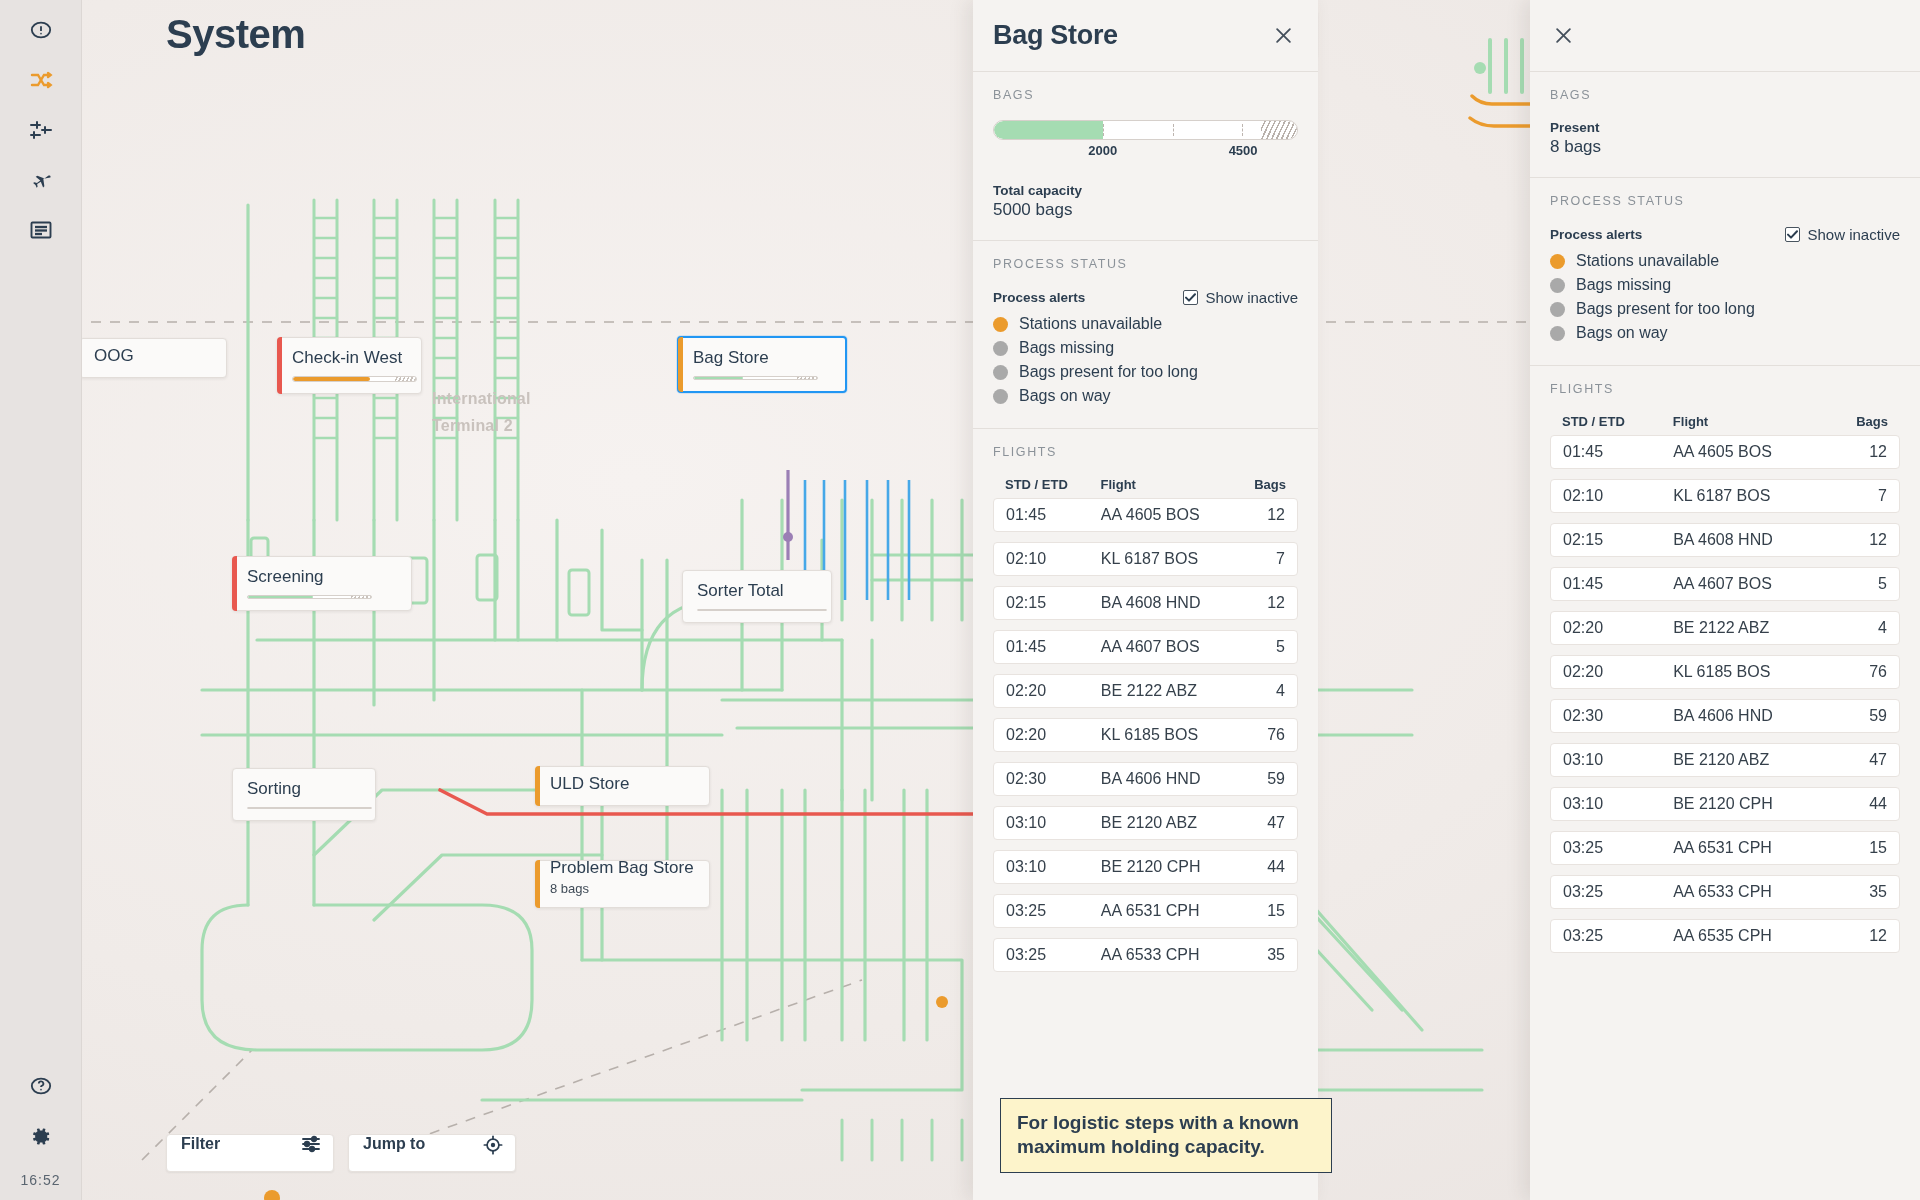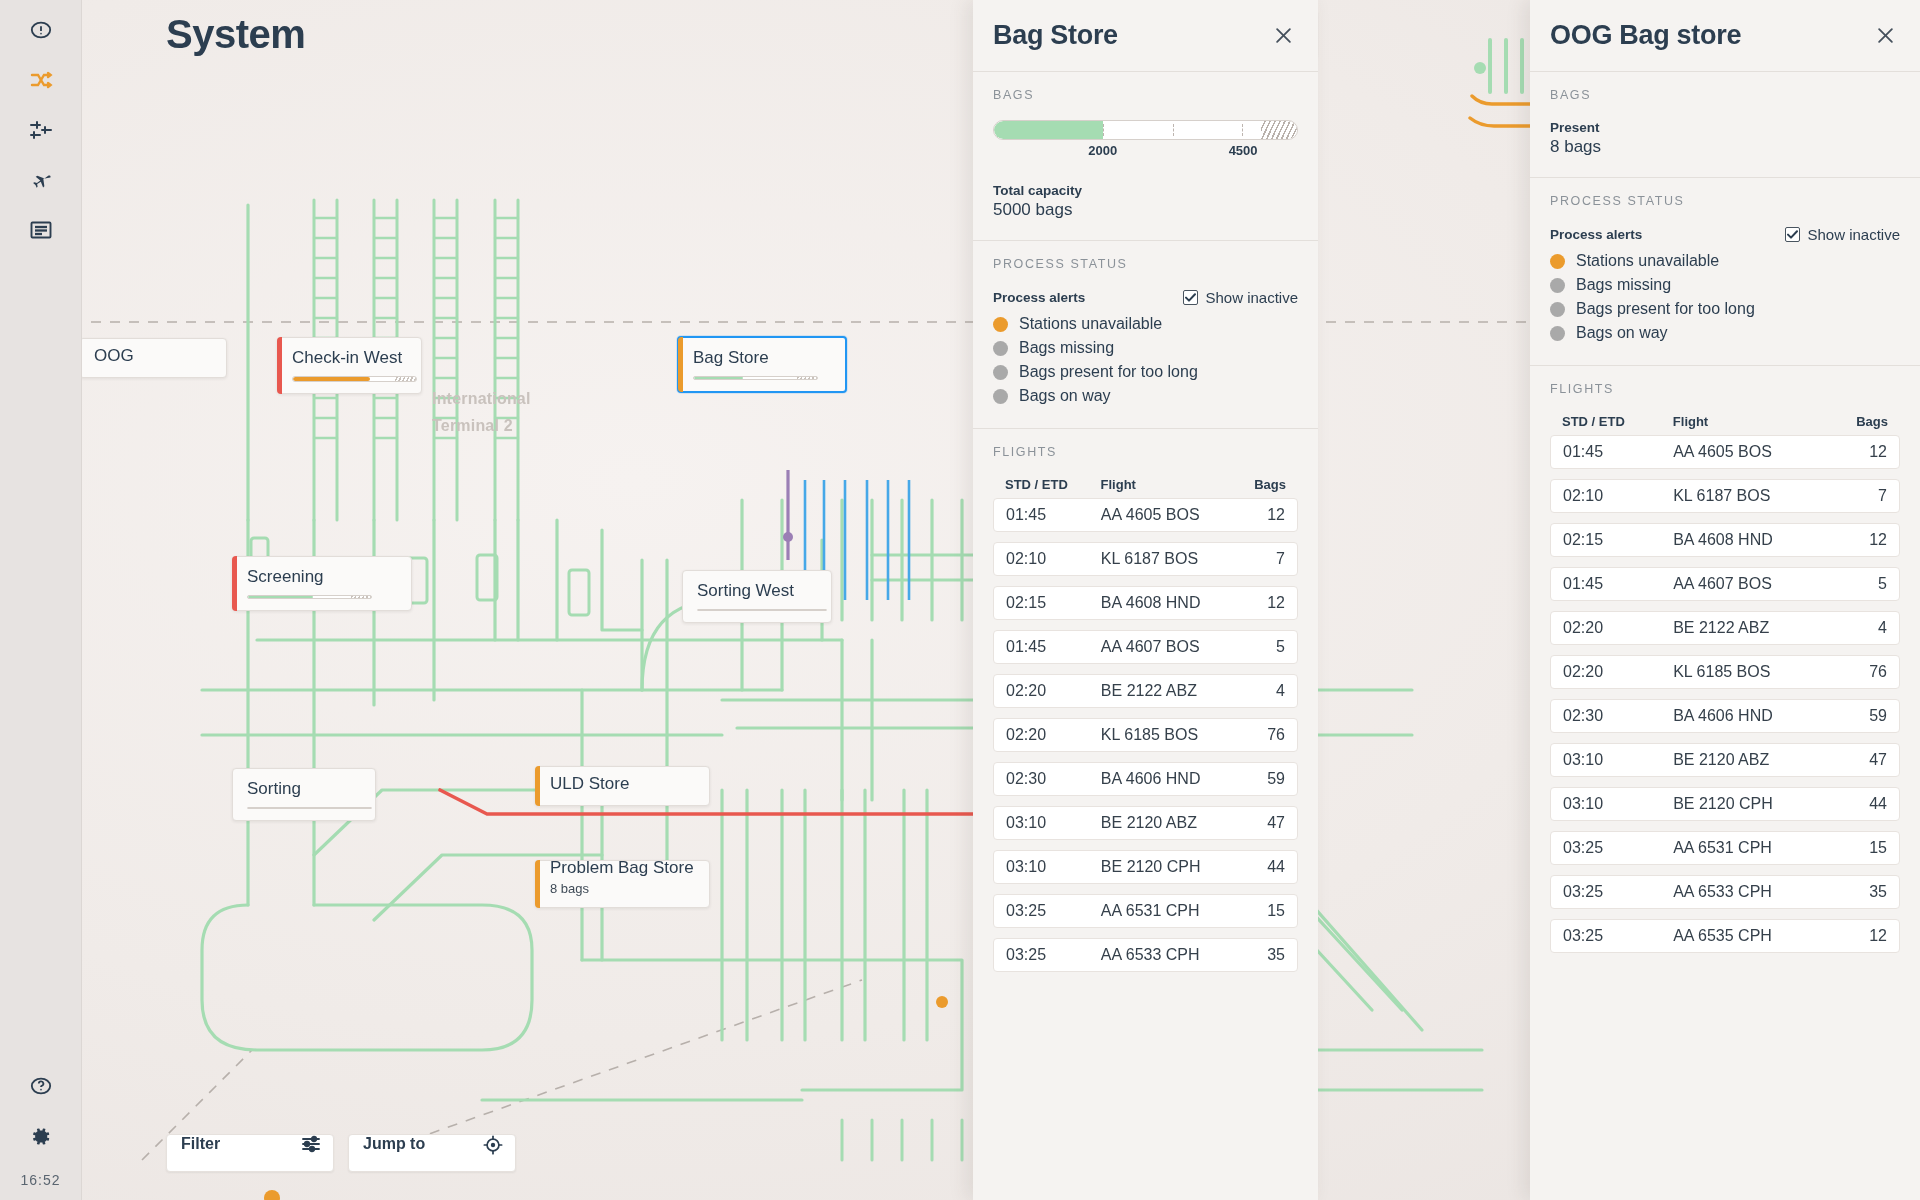--- a/index.html
+++ b/index.html
@@ -468,21 +468,21 @@
       <div class="node-label">Screening</div>
       <div class="node-bar">
         <div class="fill green" style="width:53%"></div>
         <div class="tick" style="left:56%"></div>
         <div class="tick" style="left:78%"></div>
         <div class="hatch"></div>
       </div>
     </div>
 
     <div class="node" style="left:600px; top:570px; width:150px; height:53px;">
-      <div class="node-label">Sorting West</div>
+      <div class="node-label">Sorter Total</div>
       <div class="node-bar" style="width:130px;">
         <div class="fill green" style="width:55%"></div>
         <div class="tick" style="left:60%"></div>
         <div class="tick" style="left:84%"></div>
       </div>
     </div>
 
     <div class="node" style="left:150px; top:768px; width:144px; height:53px;">
       <div class="node-label">Sorting</div>
       <div class="node-bar">
@@ -668,21 +668,20 @@
             <div class="c1">03:25</div>
             <div class="c2">AA 6533 CPH</div>
             <div class="c3">35</div>
           </div>
         </div>
     </div>
   </div>
 
   <div class="panel" id="panel-oog">
     <div class="panel-head">
-      <div class="panel-title">OOG Bag store</div>
       <div class="panel-close">
         <svg width="17" height="17" viewBox="0 0 16 16" stroke="currentColor" stroke-width="1.7" stroke-linecap="round">
           <line x1="2" y1="2" x2="14" y2="14"></line>
             <line x1="14" y1="2" x2="2" y2="14"></line>
         </svg>
       </div>
     </div>
 
     <div class="section">
       <div class="section-title">BAGS</div>
@@ -786,14 +785,15 @@
           </div>
           <div class="fl-row">
             <div class="c1">03:25</div>
             <div class="c2">AA 6535 CPH</div>
             <div class="c3">12</div>
           </div>
         </div>
     </div>
   </div>
 
+  <div class="tip" id="tip-bagstore">For logistic steps with a known maximum holding capacity.</div>
 
 </div>
 
 </body></html>

